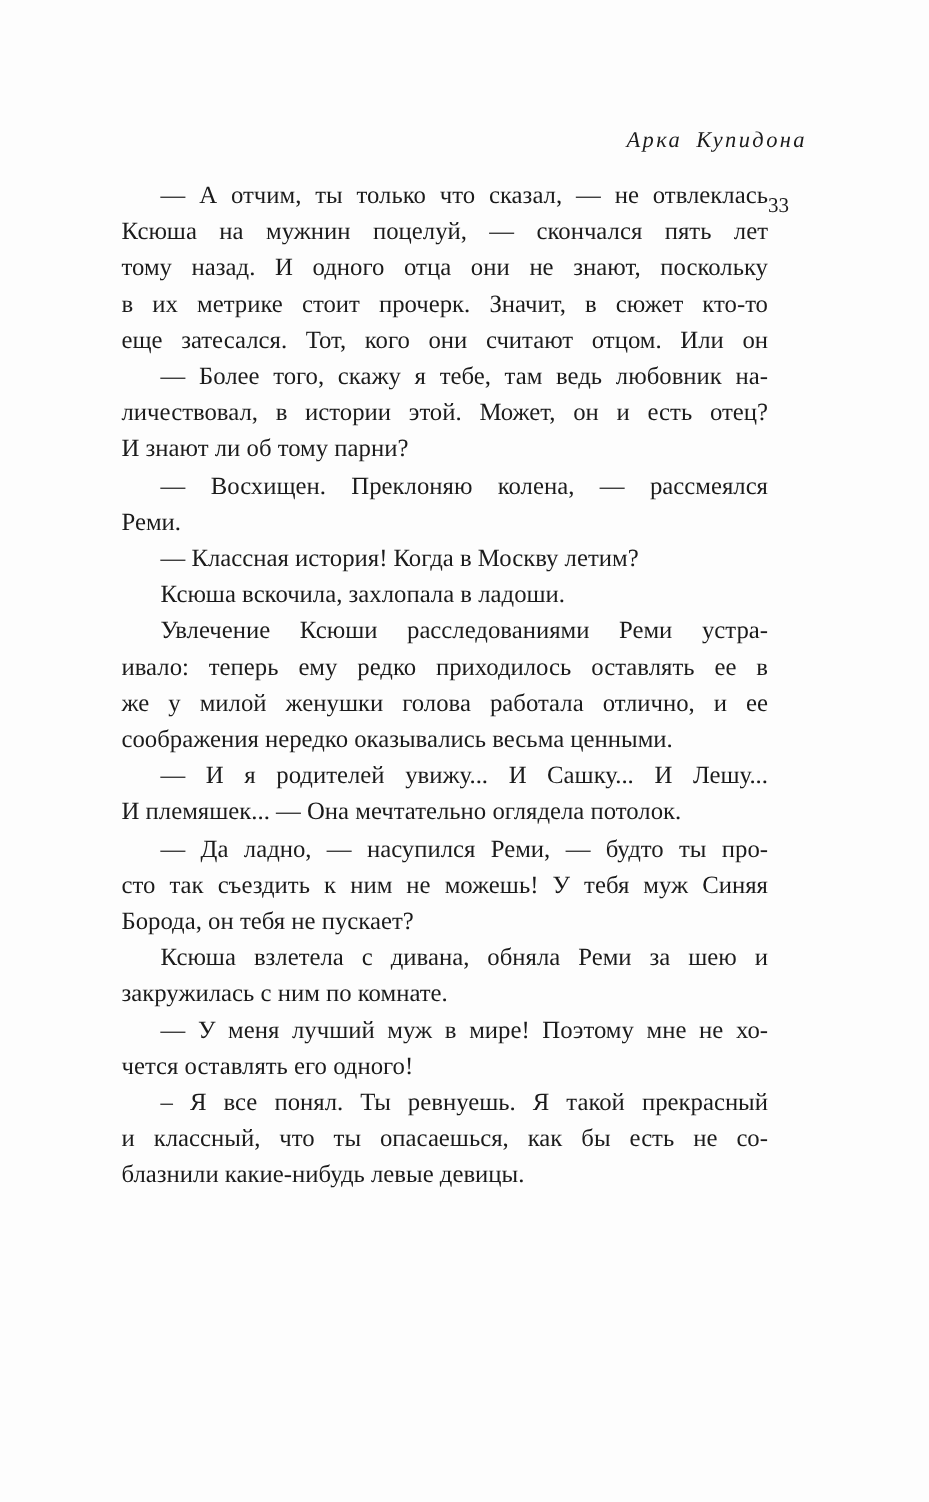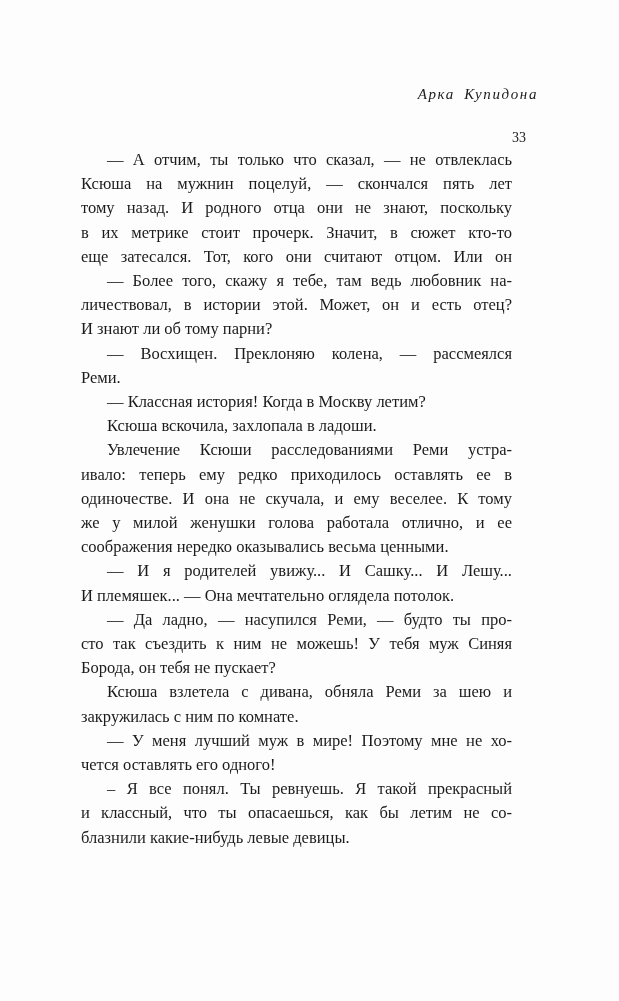--- a/index.html
+++ b/index.html
@@ -25,41 +25,41 @@
   .folio {
     position: absolute;
     left: 512px;
     top: 126px;
     font-size: 14px;
     line-height: 24px;
   }
   .body-text {
     position: absolute;
     left: 81px;
-    top: 148px;
+    top: 118px;
     width: 431px;
     font-size: 16.5px;
     line-height: 24.2px;
   }
   .para { margin: 0; padding: 0; }
   .line { display: block; }
   .line.fill { text-align: justify; text-align-last: justify; }
   .line.first { text-indent: 26px; }
 </style>
 </head>
 <body>
 
 <div class="page">
   <div class="running-header">Арка Купидона</div>
   <div class="folio">33</div>
   <div class="body-text" id="body-text">
       <p class="para">
         <span class="line first fill">— А отчим, ты только что сказал, — не отвлеклась</span>
         <span class="line fill">Ксюша на мужнин поцелуй, — скончался пять лет</span>
-        <span class="line fill">тому назад. И родного отца они не знают, поскольку</span>
+        <span class="line fill">тому назад. И одного отца они не знают, поскольку</span>
         <span class="line fill">в их метрике стоит прочерк. Значит, в сюжет кто-то</span>
         <span class="line fill">еще затесался. Тот, кого они считают отцом. Или он</span>
       </p>
       <p class="para">
         <span class="line first fill">— Более того, скажу я тебе, там ведь любовник на-</span>
         <span class="line fill">личествовал, в истории этой. Может, он и есть отец?</span>
         <span class="line">И знают ли об тому парни?</span>
       </p>
       <p class="para">
         <span class="line first fill">— Восхищен. Преклоняю колена, — рассмеялся</span>
@@ -67,21 +67,20 @@
       </p>
       <p class="para">
         <span class="line first">— Классная история! Когда в Москву летим?</span>
       </p>
       <p class="para">
         <span class="line first">Ксюша вскочила, захлопала в ладоши.</span>
       </p>
       <p class="para">
         <span class="line first fill">Увлечение Ксюши расследованиями Реми устра-</span>
         <span class="line fill">ивало: теперь ему редко приходилось оставлять ее в</span>
-        <span class="line fill">одиночестве. И она не скучала, и ему веселее. К тому</span>
         <span class="line fill">же у милой женушки голова работала отлично, и ее</span>
         <span class="line">соображения нередко оказывались весьма ценными.</span>
       </p>
       <p class="para">
         <span class="line first fill">— И я родителей увижу... И Сашку... И Лешу...</span>
         <span class="line">И племяшек... — Она мечтательно оглядела потолок.</span>
       </p>
       <p class="para">
         <span class="line first fill">— Да ладно, — насупился Реми, — будто ты про-</span>
         <span class="line fill">сто так съездить к ним не можешь! У тебя муж Синяя</span>
@@ -90,17 +89,17 @@
       <p class="para">
         <span class="line first fill">Ксюша взлетела с дивана, обняла Реми за шею и</span>
         <span class="line">закружилась с ним по комнате.</span>
       </p>
       <p class="para">
         <span class="line first fill">— У меня лучший муж в мире! Поэтому мне не хо-</span>
         <span class="line">чется оставлять его одного!</span>
       </p>
       <p class="para">
         <span class="line first fill">– Я все понял. Ты ревнуешь. Я такой прекрасный</span>
-        <span class="line fill">и классный, что ты опасаешься, как бы летим не со-</span>
+        <span class="line fill">и классный, что ты опасаешься, как бы есть не со-</span>
         <span class="line">блазнили какие-нибудь левые девицы.</span>
       </p>
     </div>
 </div>
 
 </body></html>

